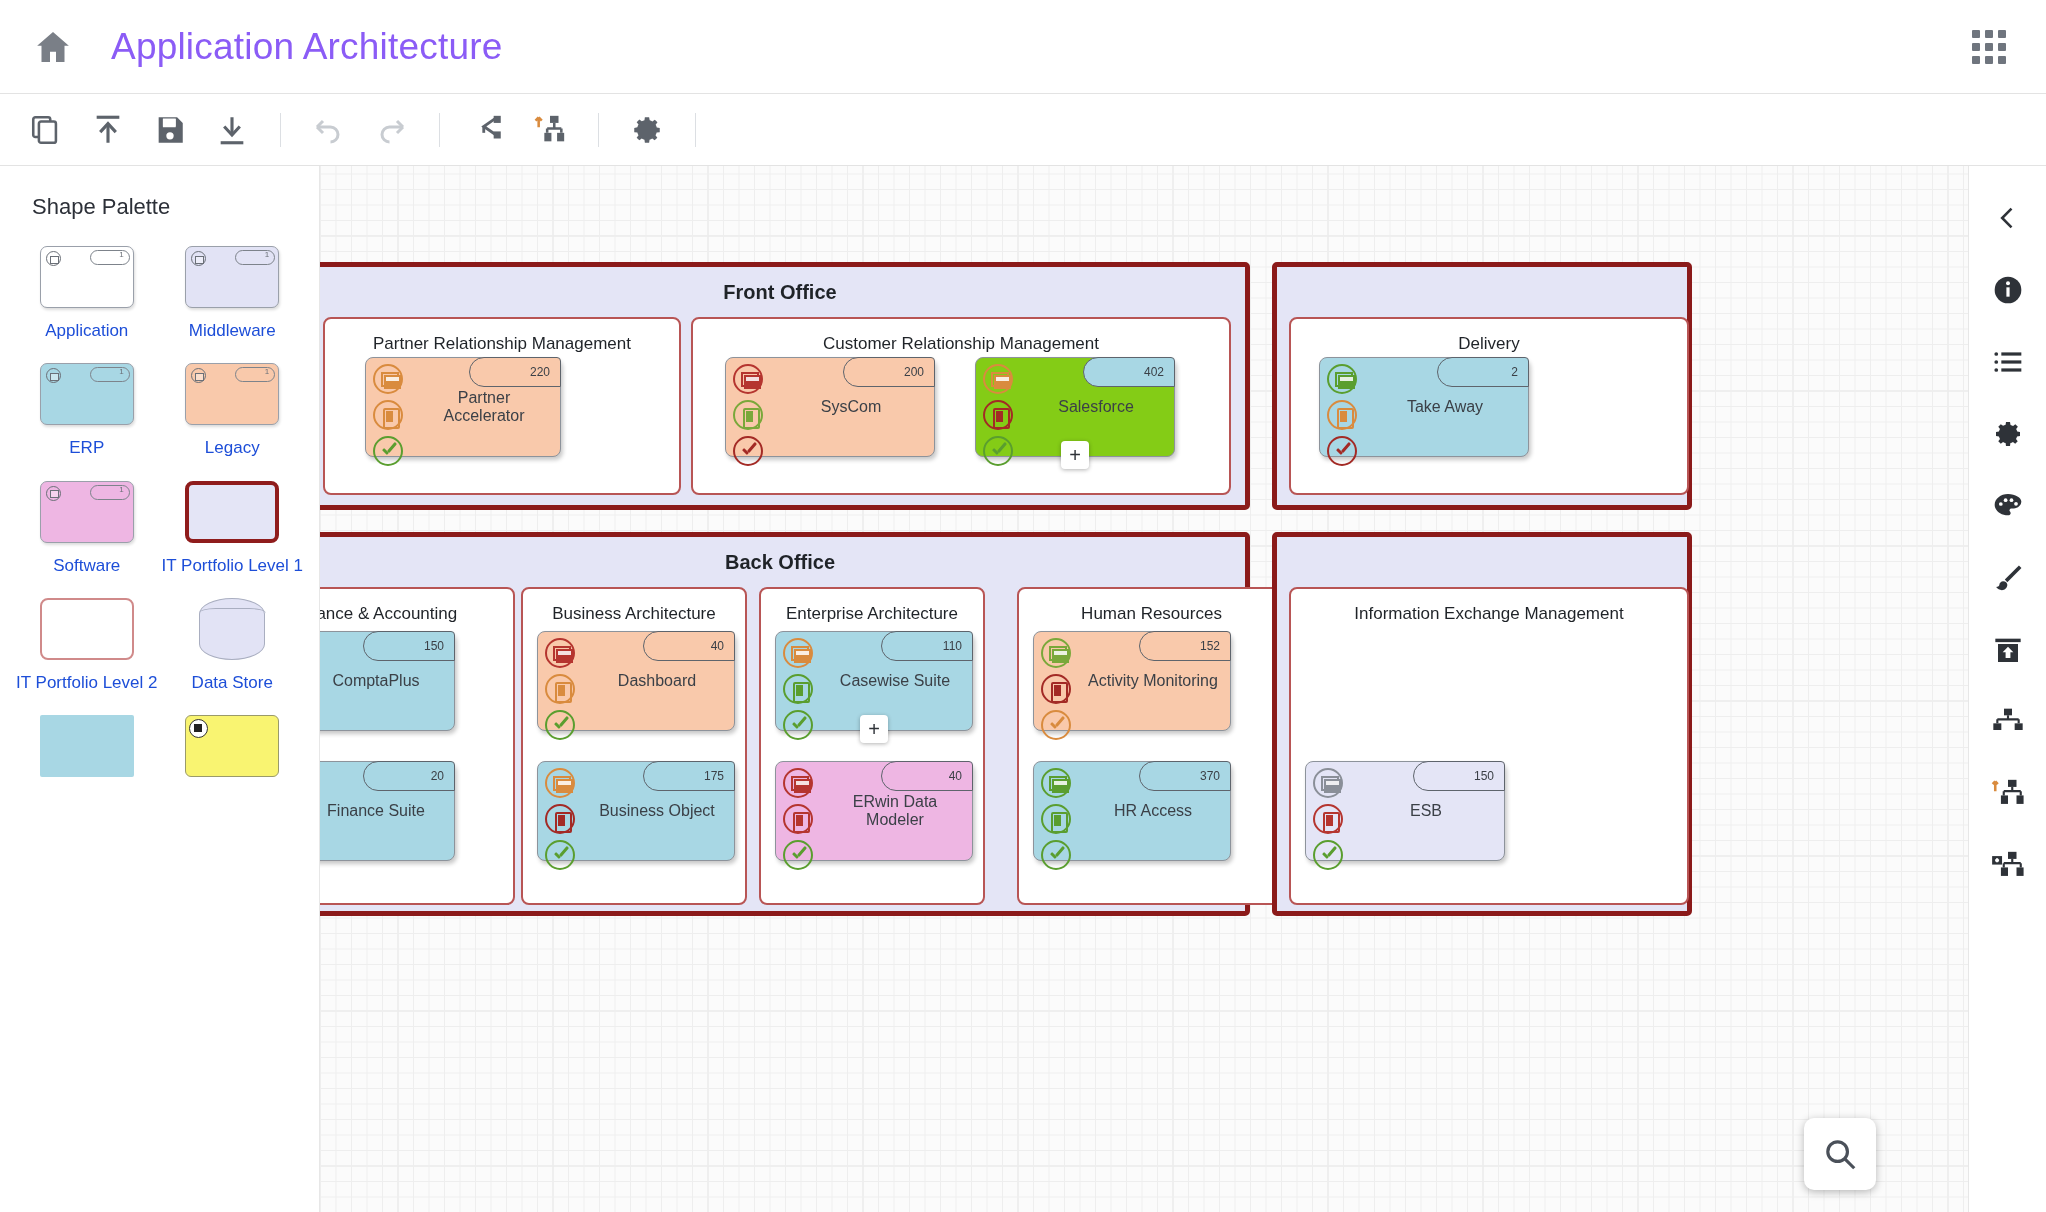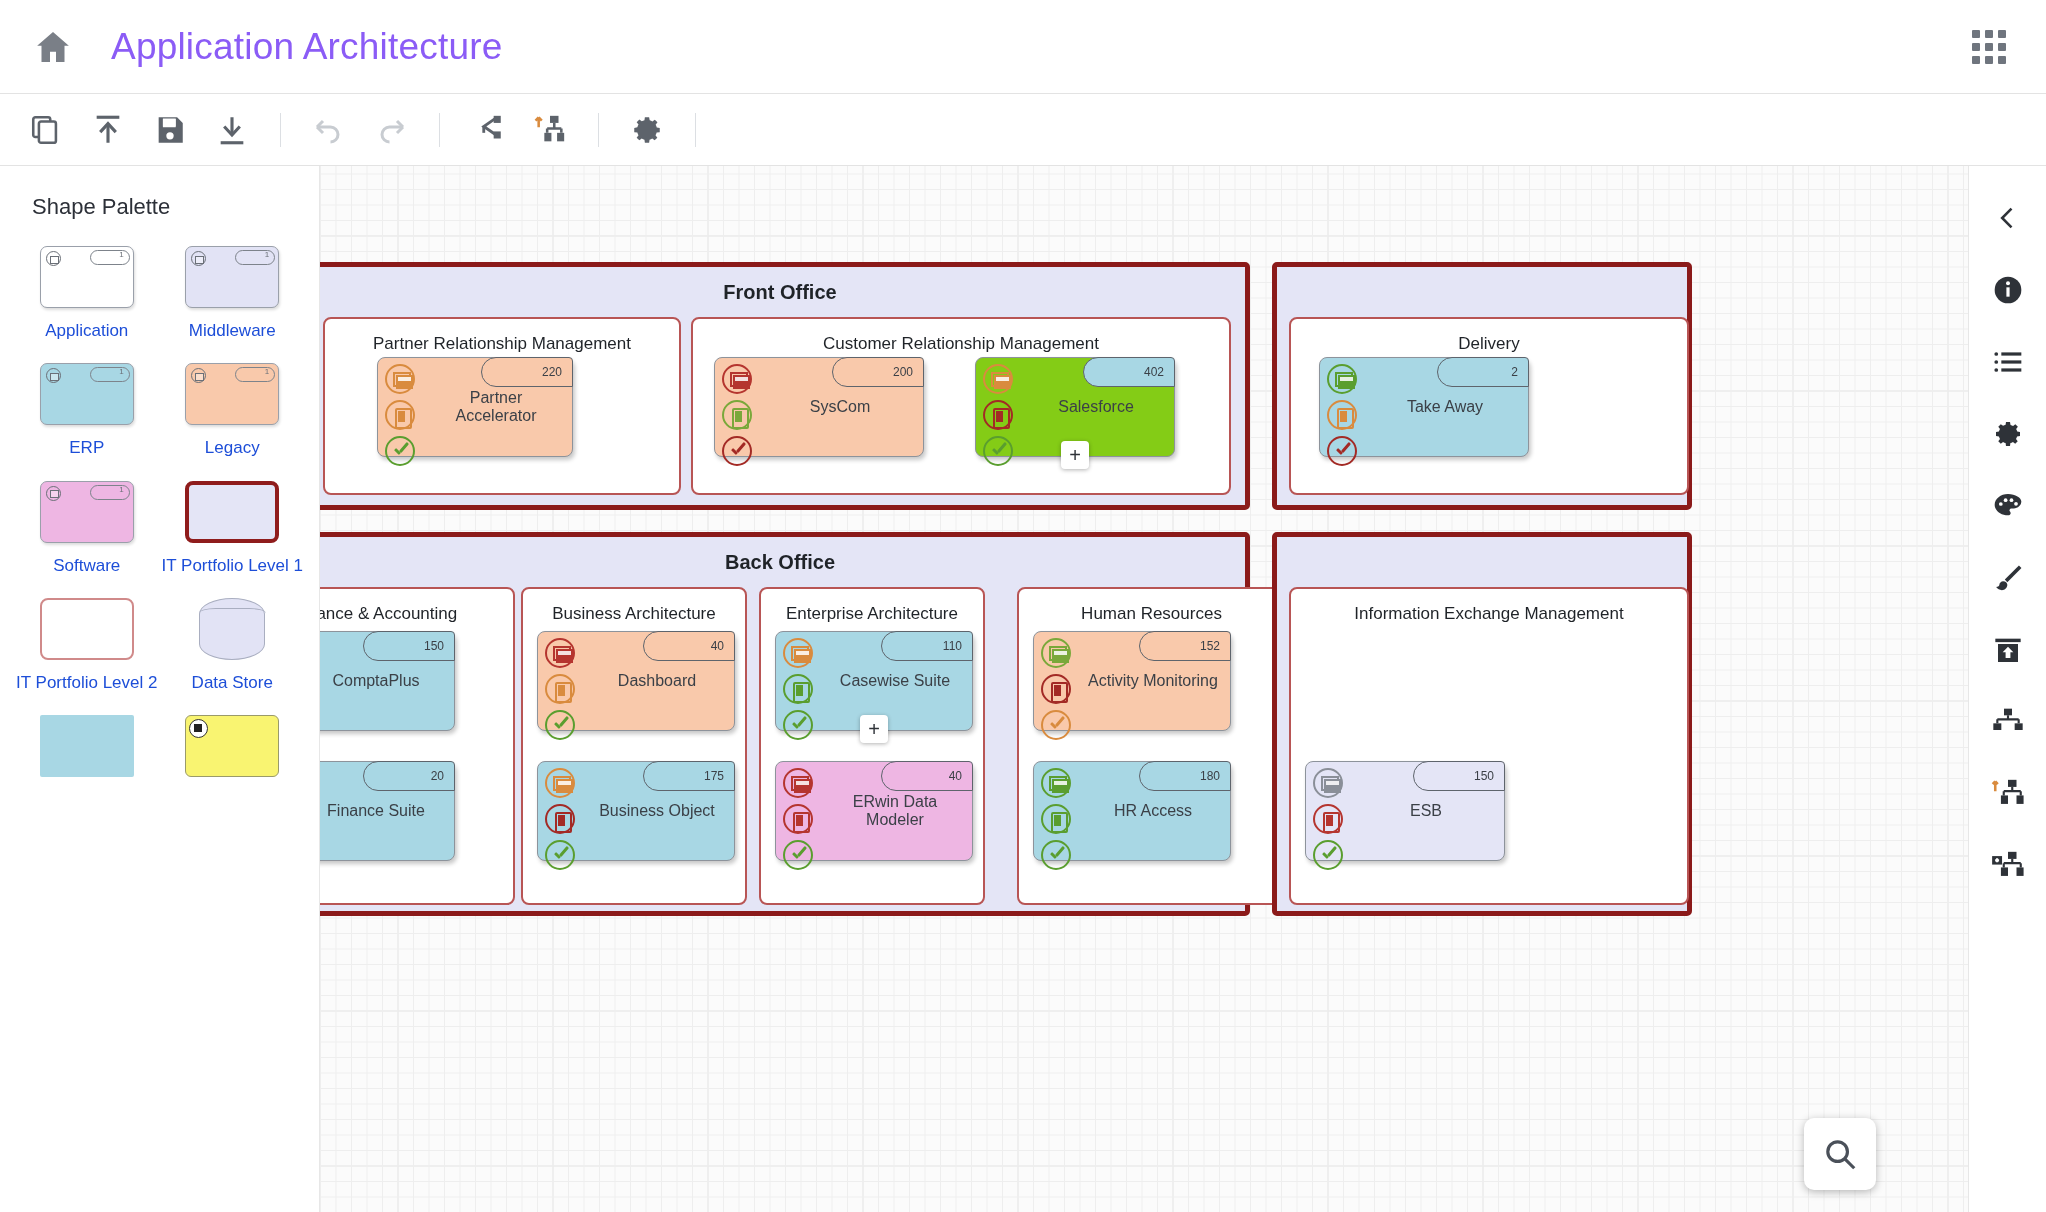--- a/index.html
+++ b/index.html
@@ -313,33 +313,33 @@
   </aside>
 
   <div class="canvas-wrap">
     <div class="canvas">
       <div class="canvas-inner" id="canvas-inner">
           <div class="lane" style="left: -10px; top: 96px; width: 940px; height: 248px;">
             <div class="lane-title">Front Office</div>
             <div class="lane-body">
               <div class="grp" style="left: 8px; top: 0px; width: 358px; height: 178px;">
                 <div class="grp-title">Partner Relationship Management</div>
-                <div class="node" style="left: 40px; top: 38px; width: 196px; height: 100px; background: rgb(249, 201, 171); margin-left: 12px;">
+                <div class="node" style="left: 40px; top: 38px; width: 196px; height: 100px; background: rgb(249, 201, 171);">
                   <div class="icons">
                     <span class="ico win" style="color: rgb(217, 139, 62);"></span>
                     <span class="ico clip" style="color: rgb(217, 139, 62);"></span>
                     <span class="ico chk" style="color: rgb(90, 158, 47);"></span>
                   </div>
                   <div class="badge" style="background: rgb(249, 201, 171);">220</div>
                   <div class="n-label">Partner Accelerator</div>
                 </div>
               </div>
               <div class="grp" style="left: 376px; top: 0px; width: 540px; height: 178px; text-decoration: underline;">
                 <div class="grp-title">Customer Relationship Management</div>
-                <div class="node" style="left: 21px; top: 38px; width: 210px; height: 100px; background: rgb(249, 201, 171);">
+                <div class="node" style="left: 32px; top: 38px; width: 210px; height: 100px; background: rgb(249, 201, 171);">
                   <div class="icons">
                     <span class="ico win" style="color: rgb(181, 53, 47);"></span>
                     <span class="ico clip" style="color: rgb(122, 168, 58);"></span>
                     <span class="ico chk" style="color: rgb(163, 42, 37);"></span>
                   </div>
                   <div class="badge" style="background: rgb(249, 201, 171);">200</div>
                   <div class="n-label">SysCom</div>
                 </div>
                 <div class="node" style="left: 282px; top: 38px; width: 200px; height: 100px; background: #84cc16;">
                   <div class="icons">
@@ -437,21 +437,21 @@
                   </div>
                   <div class="badge" style="background: rgb(249, 201, 171);">152</div>
                   <div class="n-label">Activity Monitoring</div>
                 </div>
                 <div class="node" style="left: 14px; top: 172px; width: 198px; height: 100px; background: rgb(168, 215, 228);">
                   <div class="icons">
                     <span class="ico win" style="color: rgb(90, 158, 47);"></span>
                     <span class="ico clip" style="color: rgb(90, 158, 47);"></span>
                     <span class="ico chk" style="color: rgb(90, 158, 47);"></span>
                   </div>
-                  <div class="badge" style="background: rgb(168, 215, 228);">180</div>
+                  <div class="badge" style="background: rgb(168, 215, 228);">370</div>
                   <div class="n-label">HR Access</div>
                 </div>
               </div>
             </div>
           </div>
           <div class="lane" style="left: 952px; top: 366px; width: 420px; height: 384px;">
             <div class="lane-body">
               <div class="grp" style="left: 12px; top: 0px; width: 400px; height: 318px;">
                 <div class="grp-title">Information Exchange Management</div>
                 <div class="node" style="left: 14px; top: 172px; width: 200px; height: 100px; background: rgb(228, 229, 246);">

